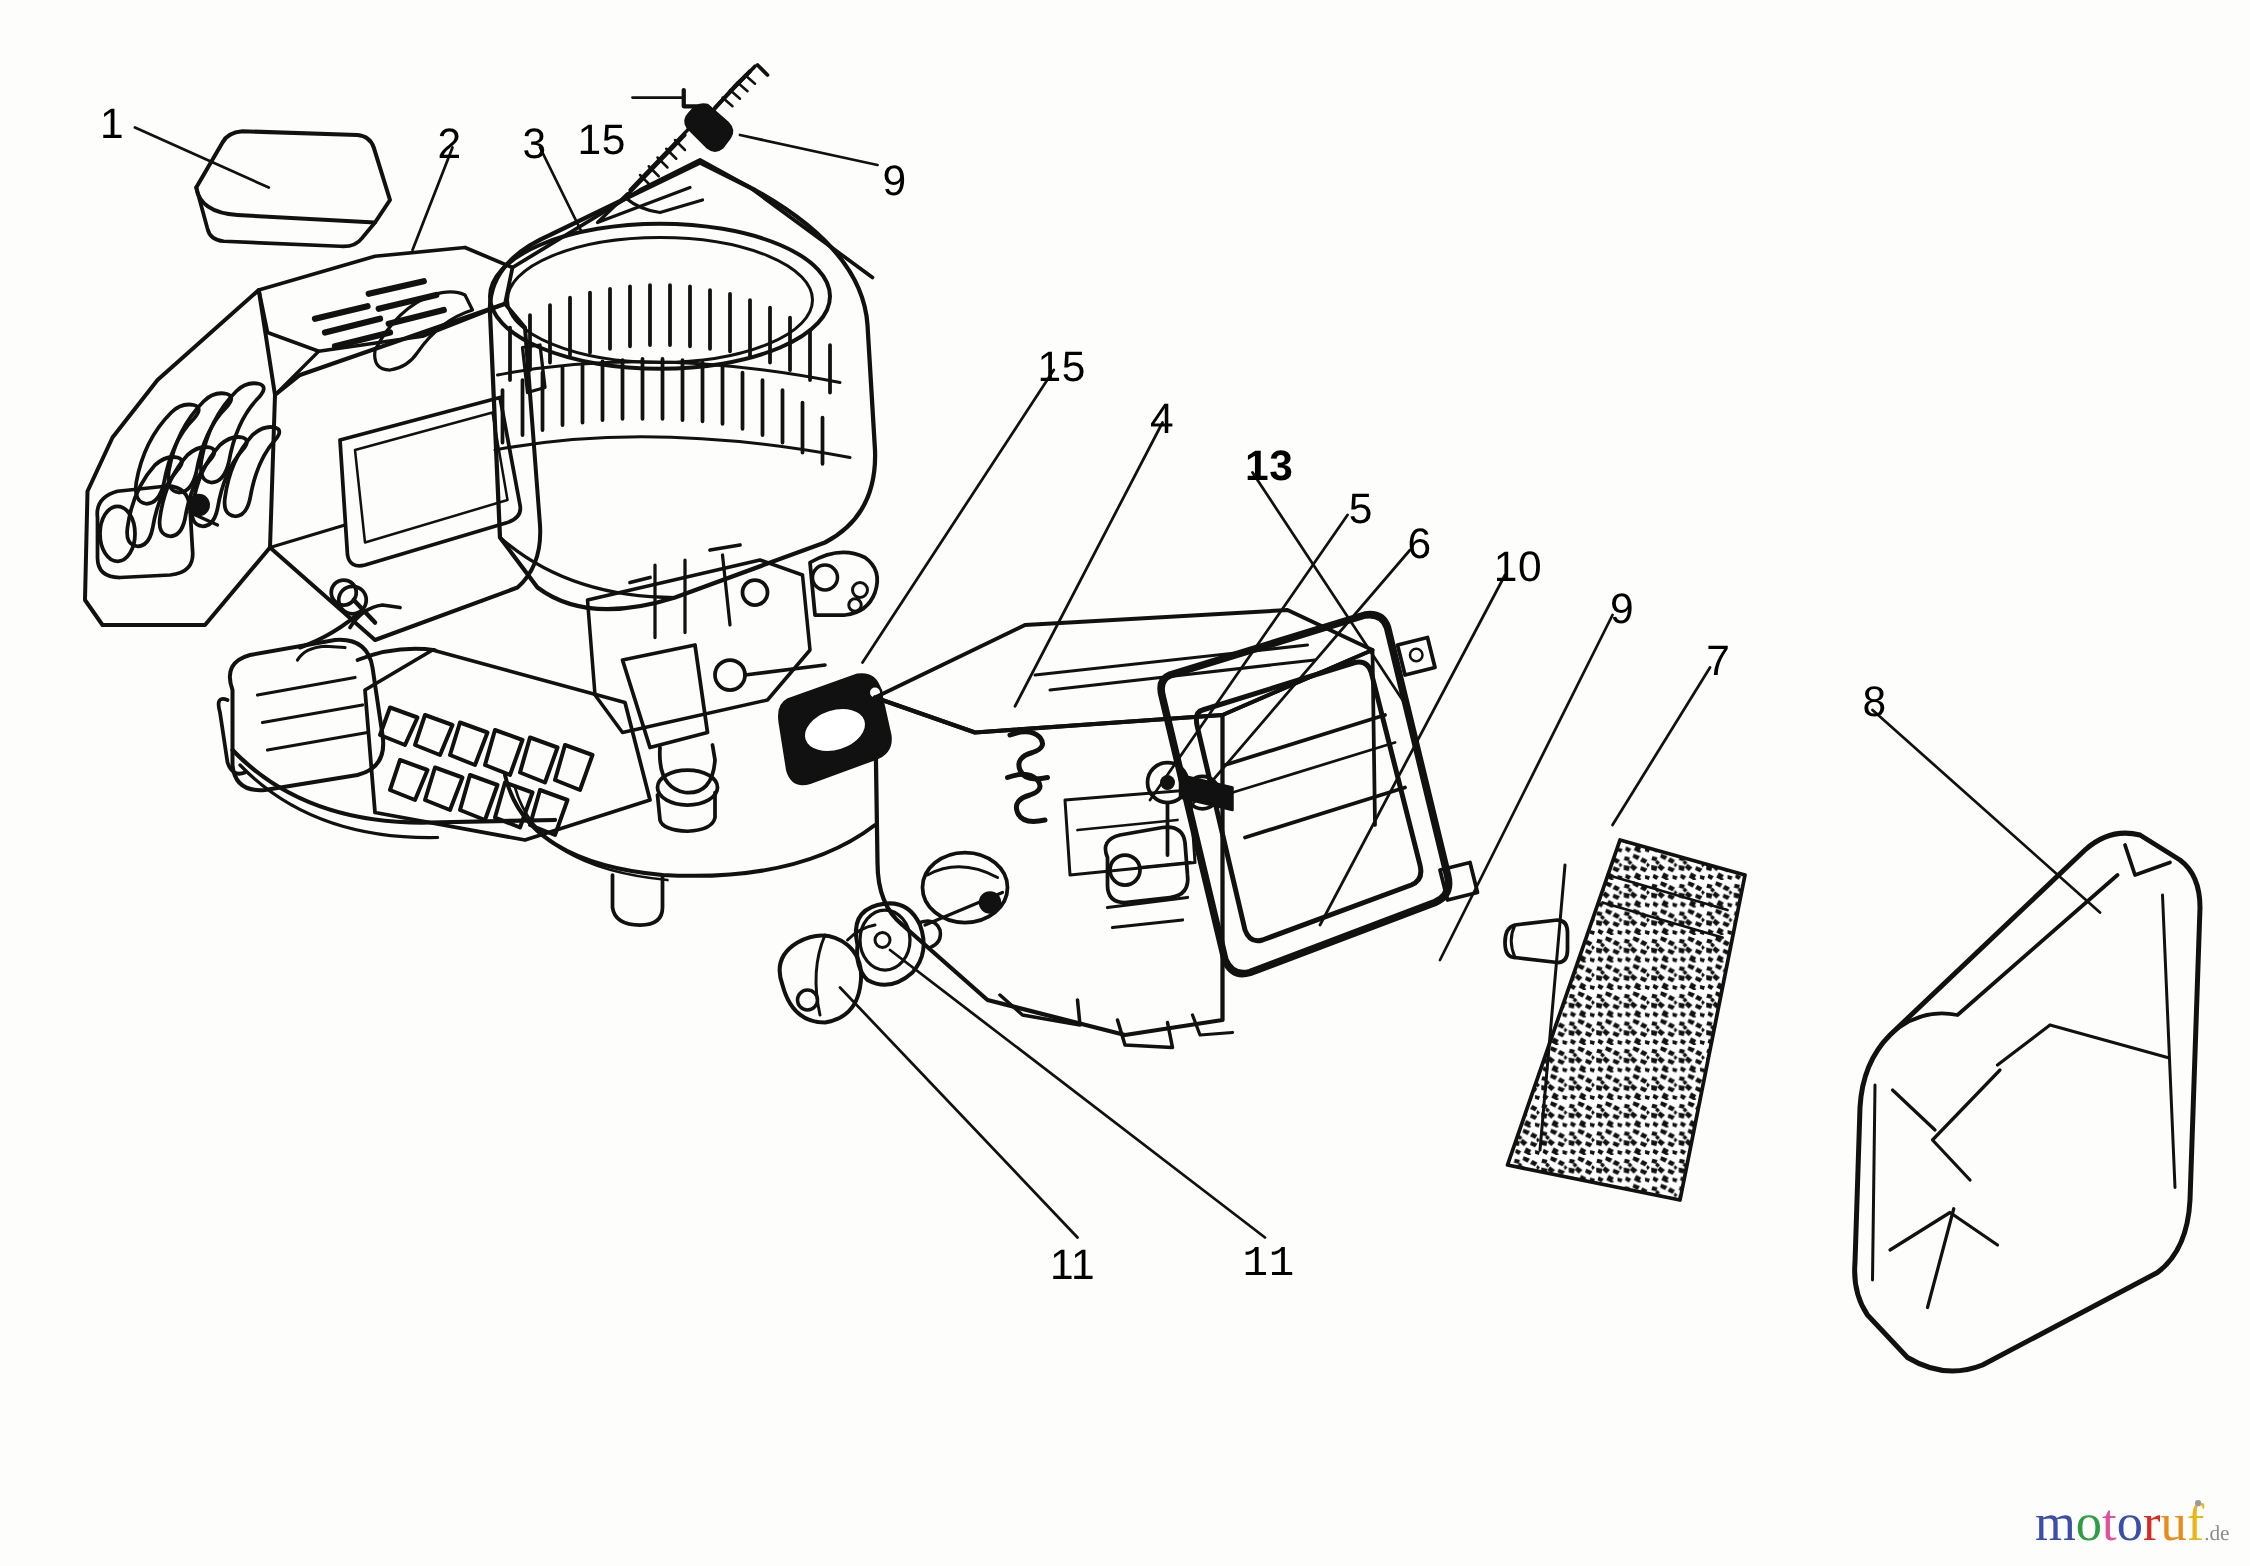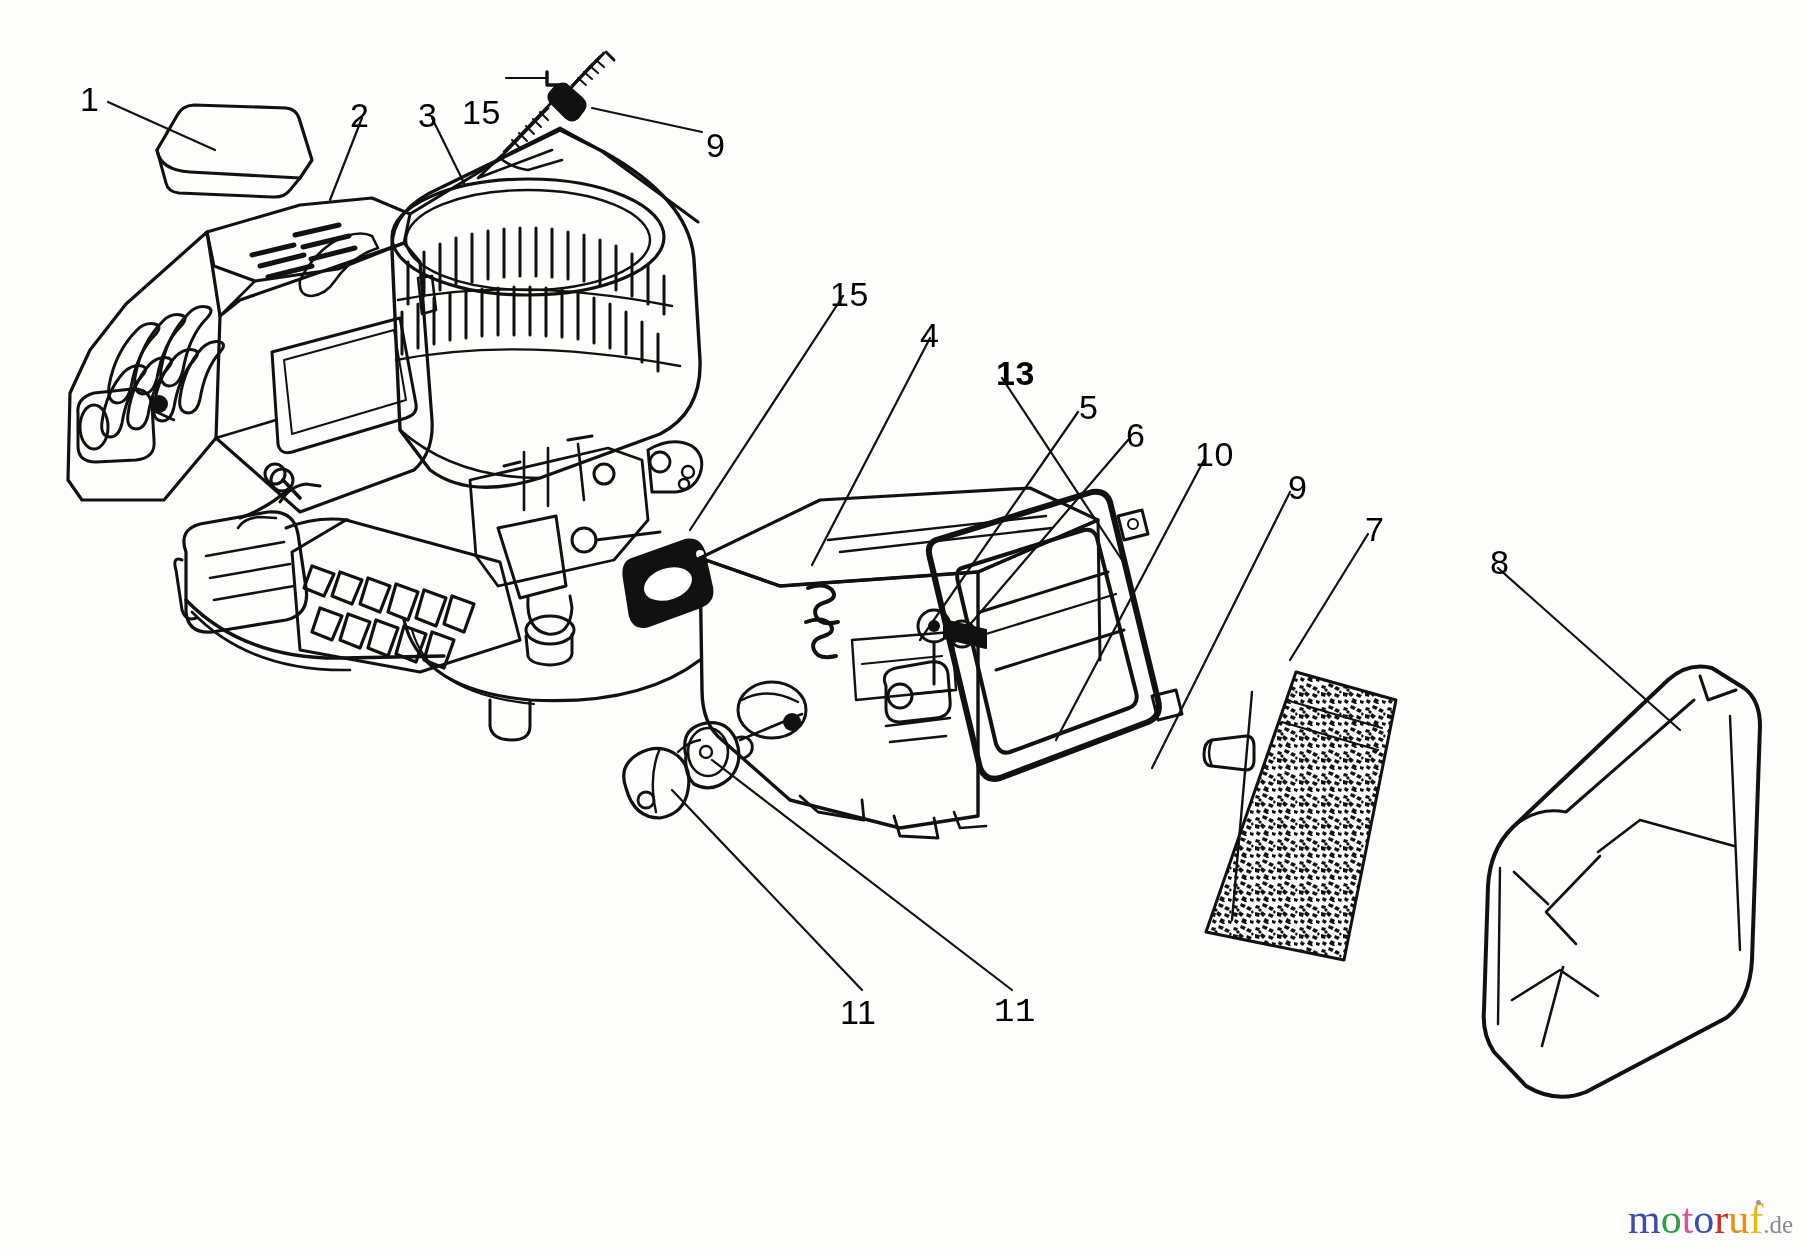--- a/index.html
+++ b/index.html
@@ -39,21 +39,21 @@
     left: 1628px;
     top: 1198px;
     font-family: "Liberation Serif", serif;
     font-size: 42px;
     line-height: 1;
     white-space: nowrap;
     user-select: none;
   }
   #watermark span { font-weight: 400; }
   .wm-de {
-    font-size: 25px;
+    font-size: 17px;
     vertical-align: baseline;
   }
   .wm-dot {
     position: absolute;
     width: 5px;
     height: 5px;
     border-radius: 50%;
     top: 2px;
     left: 128px;
     background: #9a9a9a;

